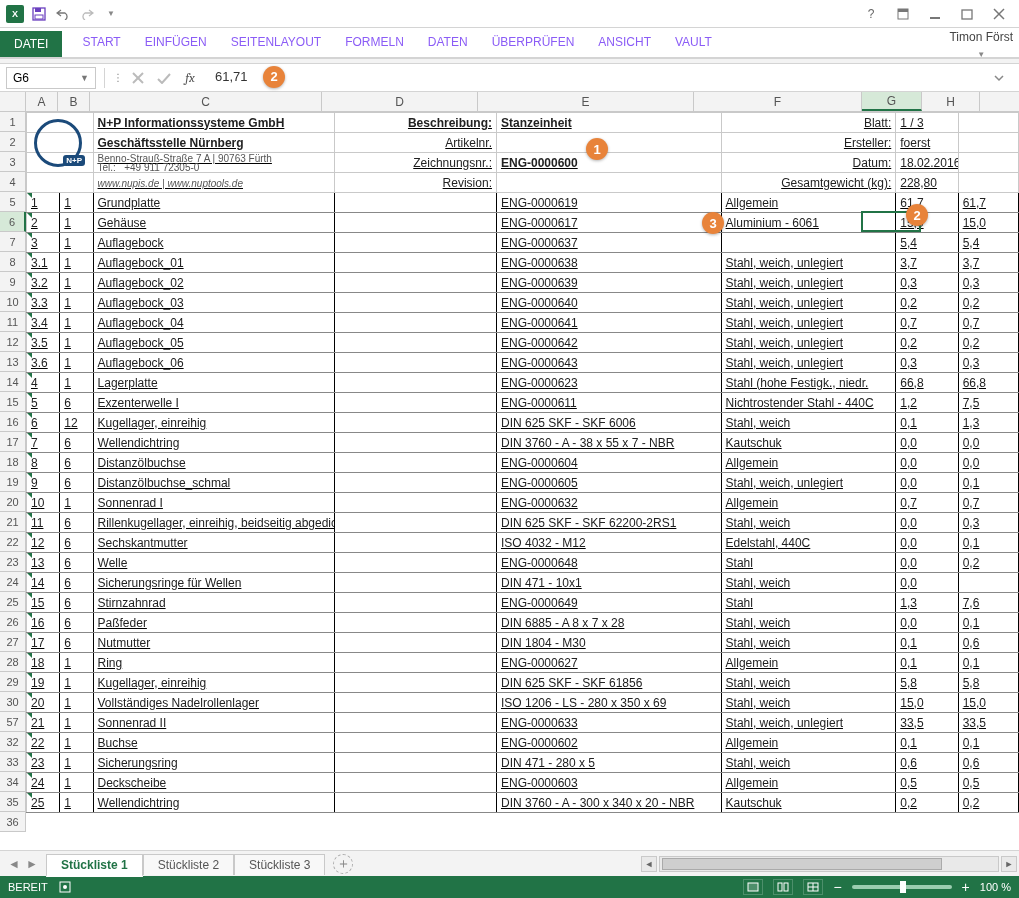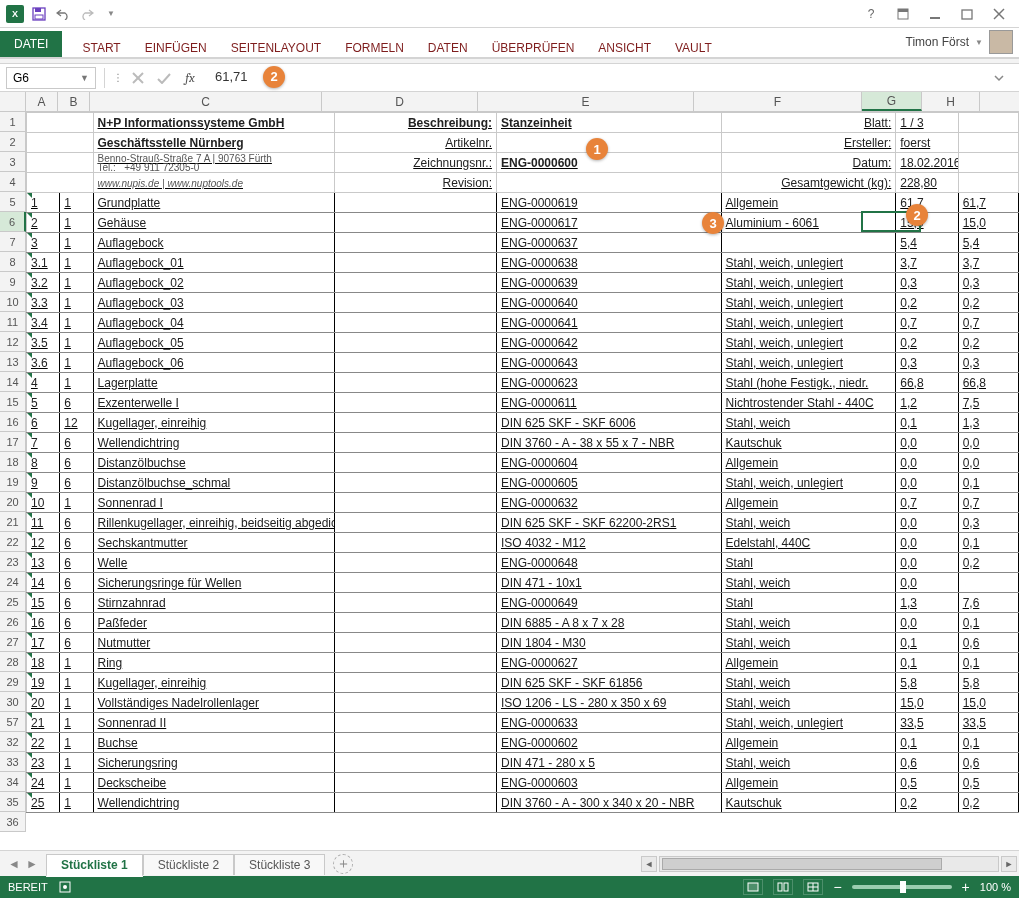--- a/index.html
+++ b/index.html
@@ -8,23 +8,23 @@
   .titlebar { height: 28px; background:#fff; border-bottom:1px solid #d4d4d4; display:flex; align-items:center; position:relative;}
   .titlebar .ql { display:flex; align-items:center; gap:2px; padding-left:4px;}
   .ql-btn { width:22px; height:22px; display:flex; align-items:center; justify-content:center; color:#444;}
   .excel-icon { width:18px; height:18px; background:#217346; color:#fff; font-size:9px; font-weight:bold; display:flex; align-items:center; justify-content:center; border-radius:2px;}
   .titlebar .title { position:absolute; left:0; right:0; text-align:center; color:#666; font-size:12px; pointer-events:none;}
   .titlebar .win-ctrl { margin-left:auto; display:flex; gap:4px; padding-right:6px; align-items:center;}
   .win-btn { width:28px; height:20px; display:flex; align-items:center; justify-content:center; color:#666;}
   .win-btn.close { }
   
   .ribbon-tabs { height:30px; background:#fff; display:flex; align-items:flex-end; border-bottom:1px solid #d4d4d4; position:relative;}
-  .ribbon-tab { padding:6px 12px 2px; font-size:12px; color:#7f1d1d; text-transform:uppercase; cursor:pointer;}
+  .ribbon-tab { padding:6px 12px 8px; font-size:12px; color:#8b5cf6; text-transform:uppercase; cursor:pointer;}
   .ribbon-tab.file { background:#217346; color:#fff; font-weight:normal; padding:6px 14px; margin-right:8px;}
-  .ribbon-user { position:absolute; right:6px; top:2px; display:flex; align-items:center; gap:6px; color:#444; font-size:12px;}
+  .ribbon-user { position:absolute; right:6px; top:2px; display:flex; align-items:center; gap:6px; color:#444; font-size:12px;flex-direction:column;}
   .avatar { width:24px; height:24px; background:#c9b9a5; border:1px solid #999;}
   .ribbon-sep { height:6px; background:#f3f3f3; border-top:1px solid #d4d4d4; border-bottom:1px solid #d4d4d4;}
   
   .formula-row { height:28px; display:flex; align-items:center; border-bottom:1px solid #d4d4d4; background:#fff; padding:0 6px; gap:4px; position:relative;}
   .namebox { width:90px; height:22px; border:1px solid #c9c9c9; background:#fff; display:flex; align-items:center; padding:0 6px; font-size:12px; justify-content:space-between;}
   .namebox .dd { color:#777; font-size:9px;}
   .fb-sep { width:1px; height:20px; background:#d4d4d4; margin:0 4px;}
   .fb-btn { width:22px; height:22px; display:flex; align-items:center; justify-content:center; color:#888;}
   .fx-label { font-style:italic; font-family:"Cambria","Times New Roman",serif; font-size:13px; color:#555;}
   .formula-input { flex:1; height:22px; border:none; padding:2px 10px; font-size:13px; color:#333; position:relative;}
@@ -608,20 +608,25 @@
               <td>Wellendichtring</td>
               <td></td>
               <td>DIN 3760 - A - 300 x 340 x 20 - NBR</td>
               <td>Kautschuk</td>
               <td>0,2</td>
               <td>0,2</td>
             </tr>
           </tbody>
       </table>
 
+      <div class="logo-wrap">
+        <div class="logo-ring">
+            <div class="logo-np">N+P</div>
+          </div>
+      </div>
 
       <div class="active-cell-ring" id="activecell" style="left: 835px; top: 99px; width: 60px; height: 21px;"></div>
 
       <div class="callout" id="co1" style="left: 560px; top: 26px;">1</div>
       <div class="callout" id="co2b" style="left: 880px; top: 92px;">2</div>
       <div class="callout" id="co3" style="left: 676px; top: 100px;">3</div>
     </div>
   </div>
 </div>
 

